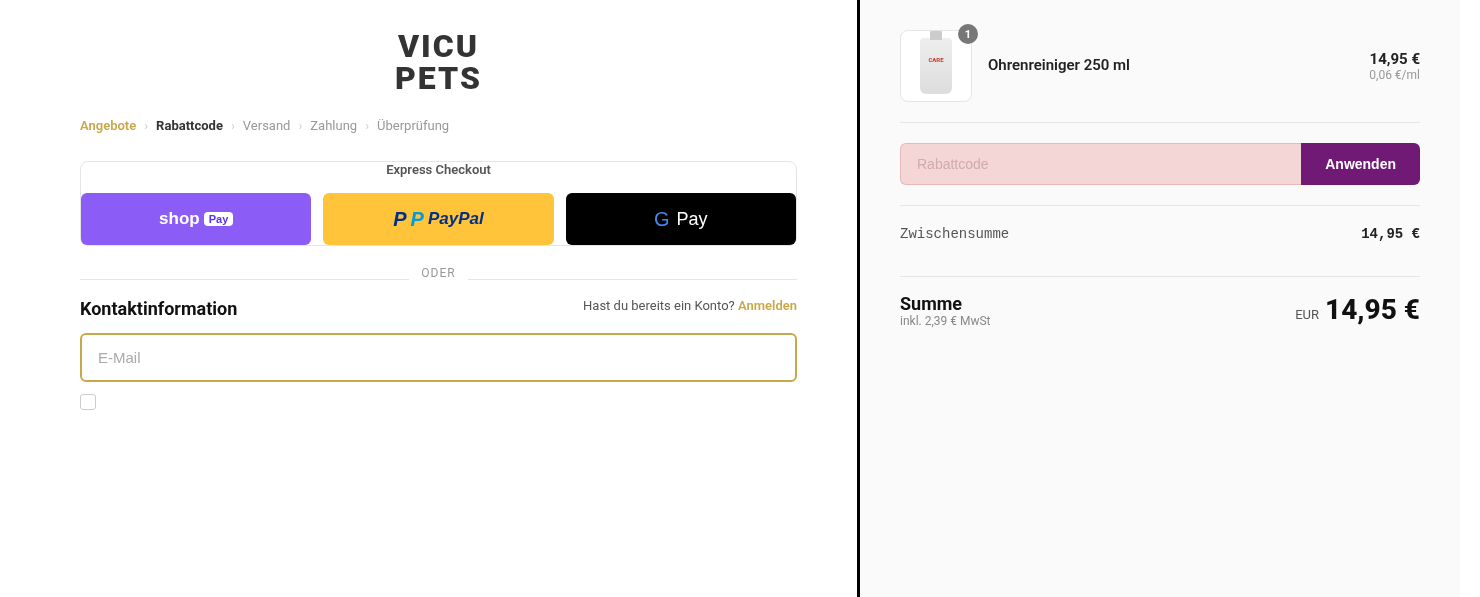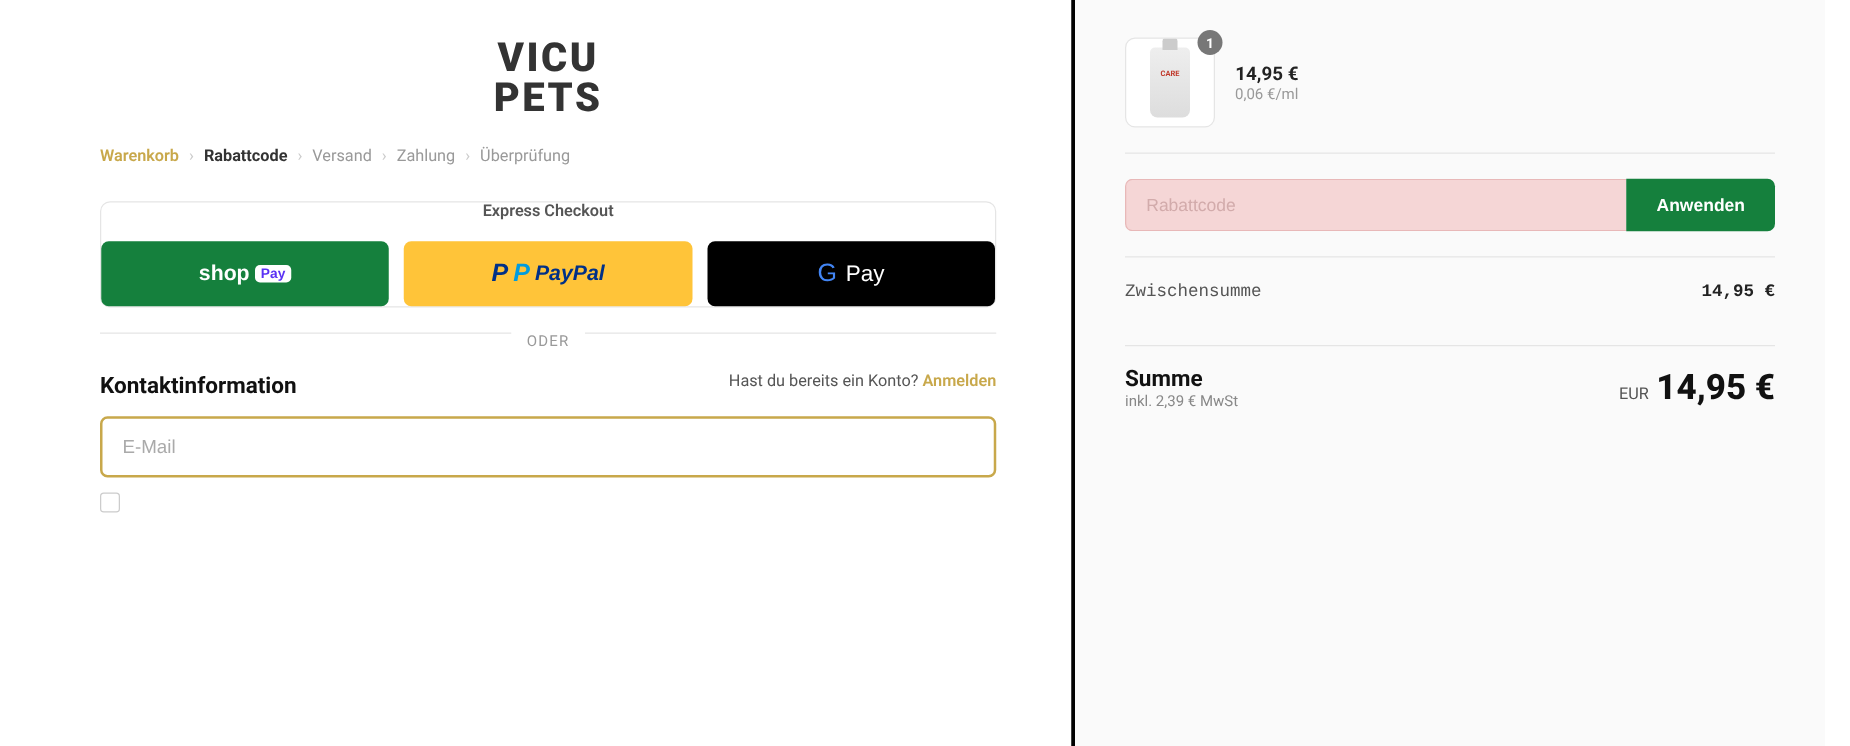--- a/index.html
+++ b/index.html
@@ -78,35 +78,35 @@
       border-radius: 6px;
       border: none;
       cursor: pointer;
       display: flex;
       align-items: center;
       justify-content: center;
       font-weight: 700;
       font-size: 16px;
     }
     .shop-pay-btn {
-      background: #15803d;
+      background: #8b5cf6;
       color: white;
     }
     .paypal-btn {
       background: #ffc439;
       color: #003087;
     }
     .gpay-btn {
       background: #000;
       color: white;
     }
 
     .oder-divider {
       display: flex;
-      align-items: flex-start;
+      align-items: flex-end;
       gap: 12px;
       margin: 18px 0;
       color: #999;
       font-size: 12px;
       letter-spacing: 1px;
       text-transform: uppercase;
     }
     .oder-divider::before, .oder-divider::after {
       content: '';
       flex: 1;
@@ -285,21 +285,21 @@
       border-radius: 6px 0 0 6px;
       padding: 12px 16px;
       font-size: 14px;
       color: #999;
       outline: none;
     }
     .discount-input::placeholder {
       color: #b0808080;
     }
     .apply-btn {
-      background: #15803d;
+      background: #701a75;
       color: #fff;
       border: none;
       border-radius: 0 6px 6px 0;
       padding: 12px 24px;
       font-size: 14px;
       font-weight: 600;
       cursor: pointer;
     }
 
     
@@ -429,21 +429,21 @@
 <div class="left-panel">
 
   <div class="logo-area">
     <div class="logo-text">
       <div>VICU</div>
       <div>PETS</div>
     </div>
   </div>
 
   <nav class="breadcrumb">
-    <span class="active">Warenkorb</span>
+    <span class="active">Angebote</span>
     <span class="separator">›</span>
     <span class="current">Rabattcode</span>
     <span class="separator">›</span>
     <span>Versand</span>
     <span class="separator">›</span>
     <span>Zahlung</span>
     <span class="separator">›</span>
     <span>Überprüfung</span>
   </nav>
 
@@ -498,20 +498,23 @@
 </div>
 
 <div class="right-panel">
 
   <div class="product-item">
     <div class="product-image-wrapper">
       <div class="product-image-box">
         <div class="product-bottle"></div>
       </div>
       <div class="quantity-badge">1</div>
+    </div>
+    <div class="product-info">
+      <div class="product-name">Ohrenreiniger 250 ml</div>
     </div>
     <div>
       <div class="product-price">14,95 €</div>
       <div class="product-price-sub">0,06 €/ml</div>
     </div>
   </div>
 
   <div class="discount-row">
     <input class="discount-input" type="text" placeholder="Rabattcode" style="">
     <button class="apply-btn">Anwenden</button>

